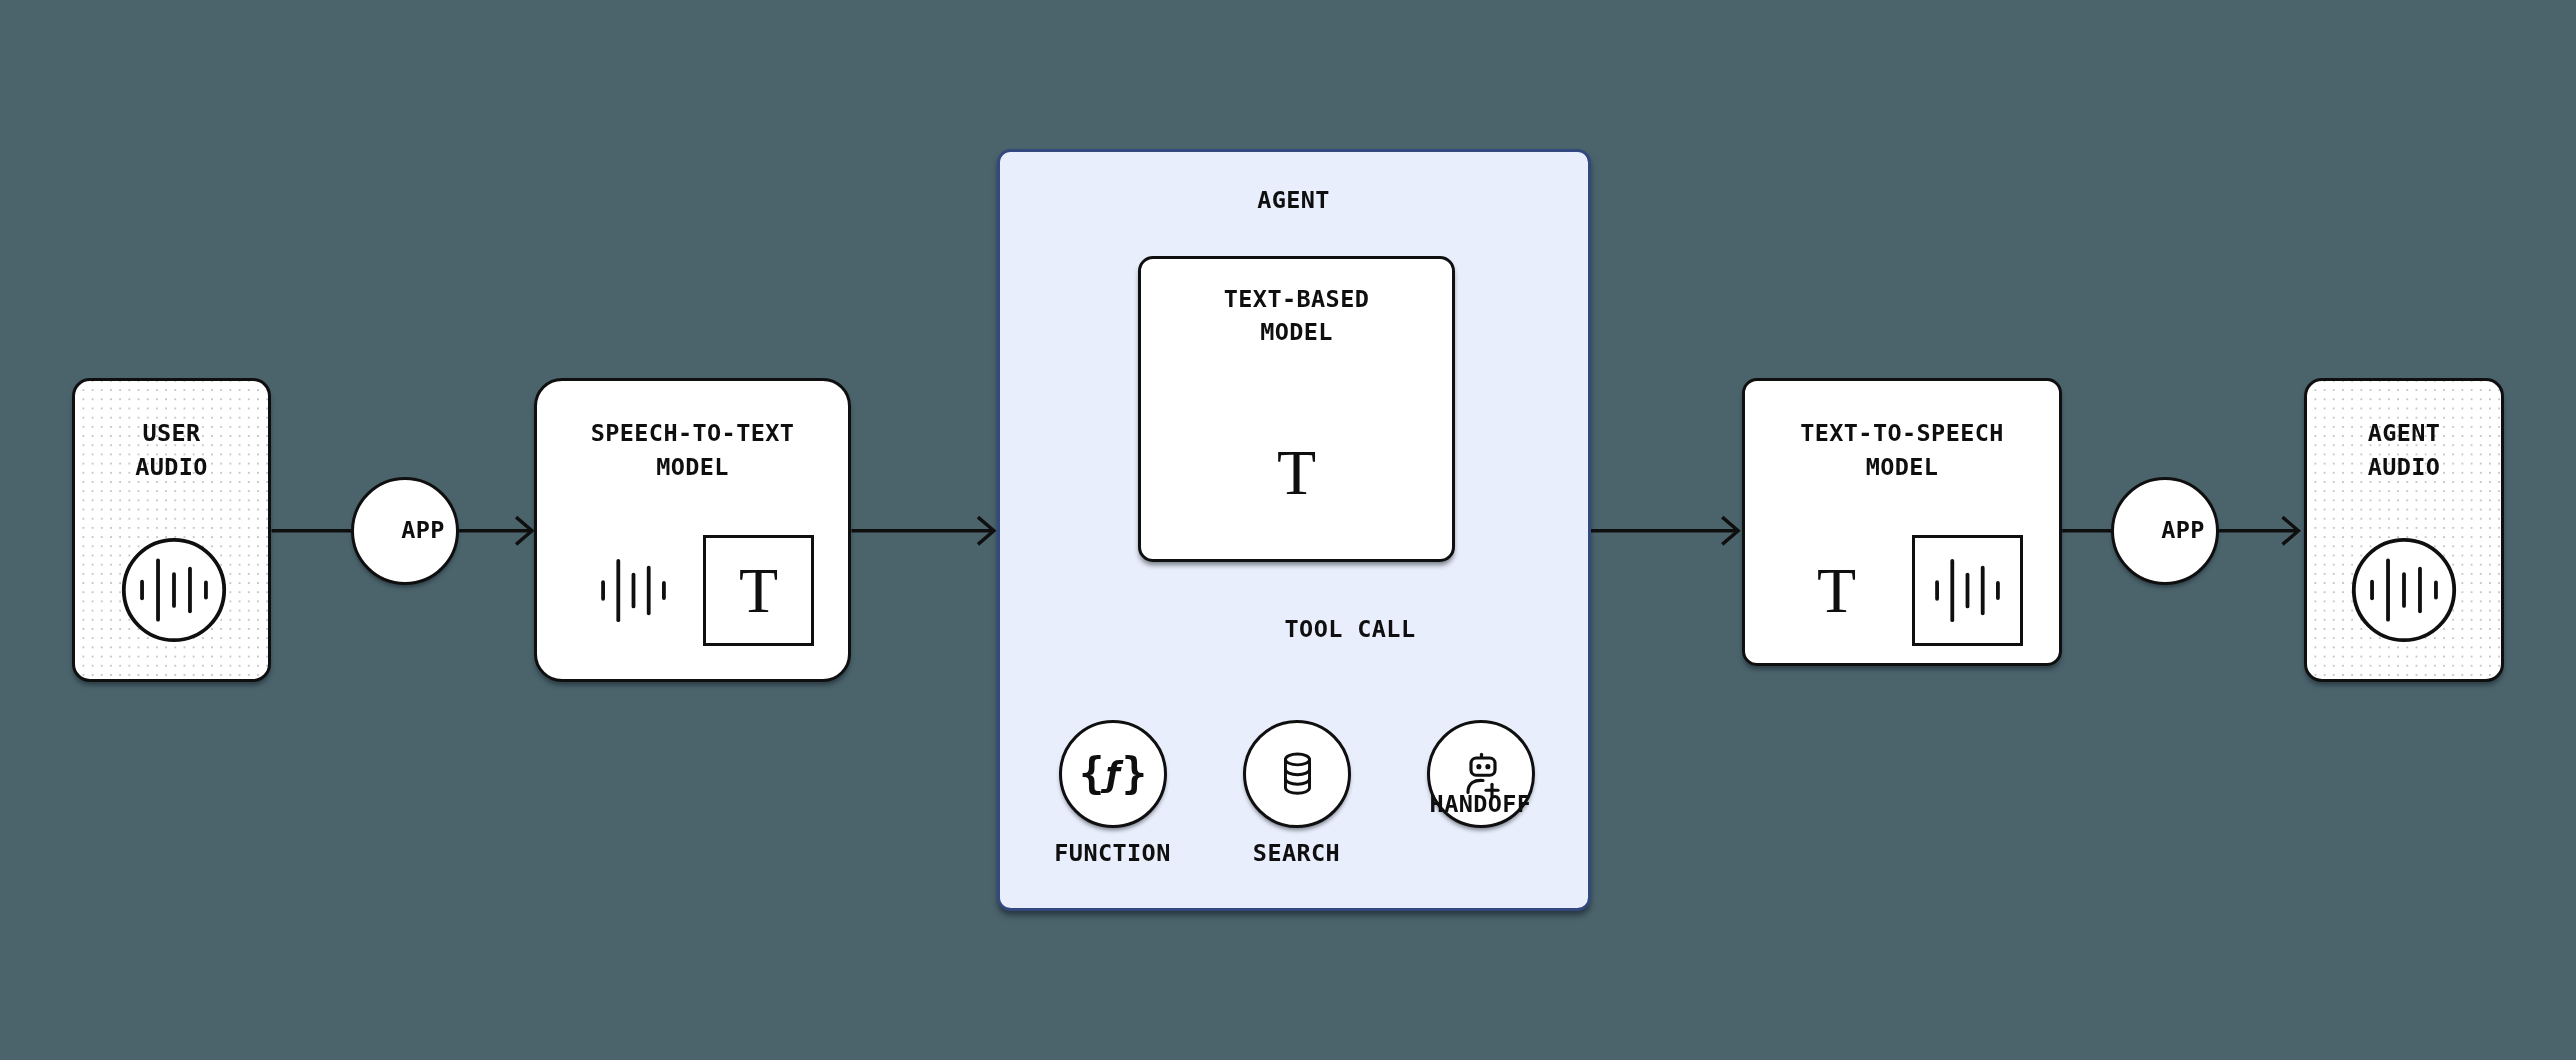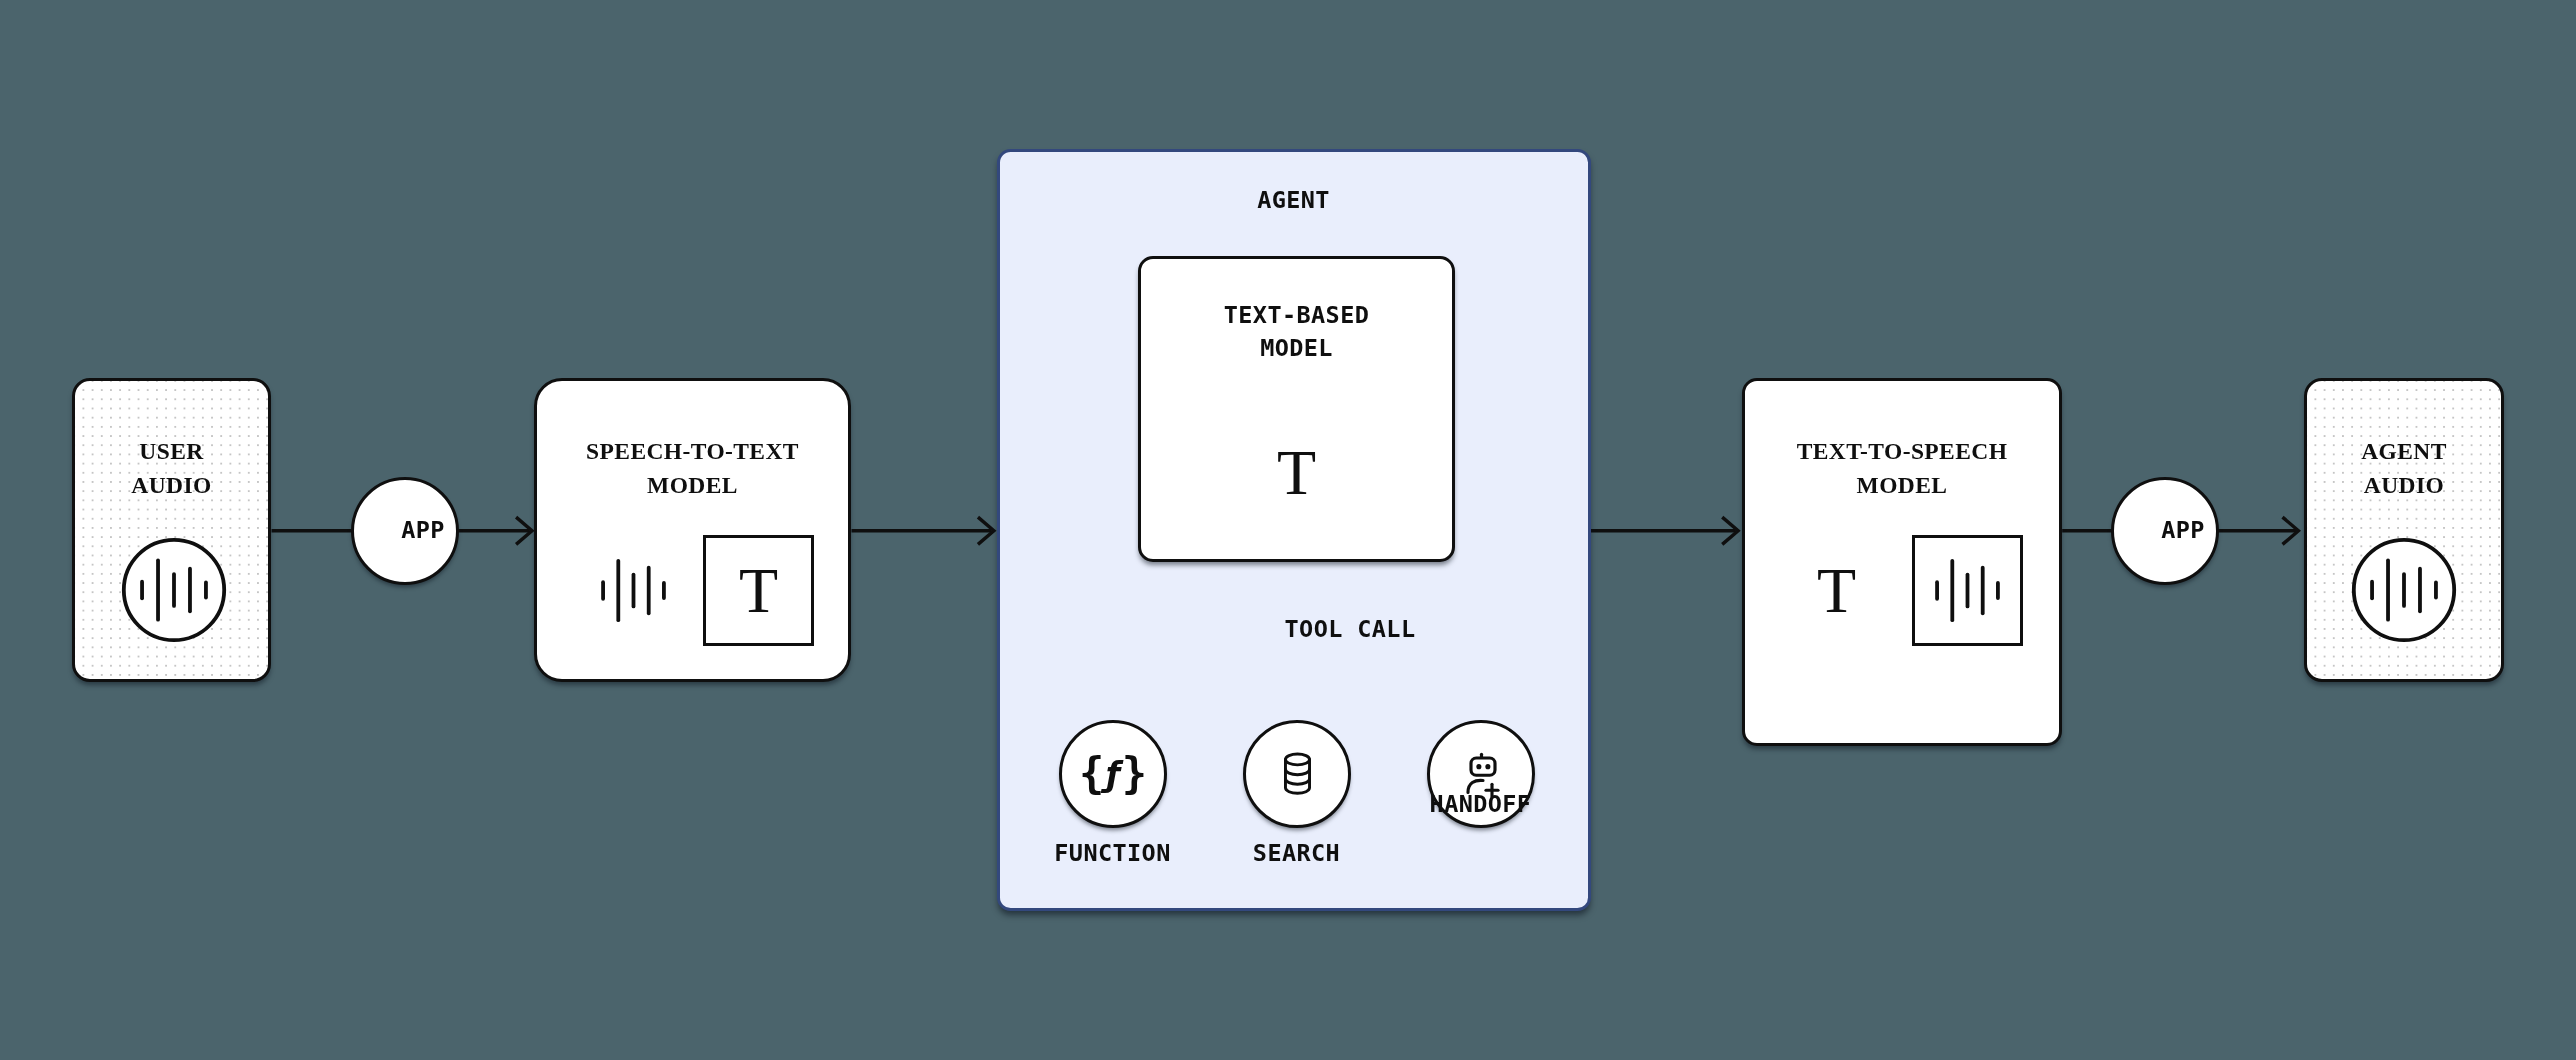--- a/index.html
+++ b/index.html
@@ -16,21 +16,21 @@
   .audio-box{border-radius:18px;
        background-image:radial-gradient(circle,var(--dot) 1.3px,transparent 1.4px);
        background-size:9.2px 9.2px;background-position:3.8px 4.5px;background-color:#fff;}
   .model-box{border-radius:15px;}
   .agent-panel{position:absolute;left:997px;top:149px;width:594px;height:762px;
        background:var(--agent_fill);border:3px solid var(--agent_border);border-radius:13.6px;
        box-shadow:0 5.3px 6.8px -1.5px rgba(8,14,26,.55);}
 
   .title{width:100%;text-align:center;font-size:23.5px;font-weight:bold;color:var(--ink);
          line-height:34px;letter-spacing:0.4px;}
-  .pt{padding-top:53px;font-family:Liberation Serif, serif;}
+  .pt{padding-top:35px;}
 
   .circle{position:absolute;width:108px;height:108px;border-radius:50%;
           background:#fff;border:3.4px solid var(--ink);
           box-shadow:0 3.8px 4.5px -1.5px rgba(10,18,28,.5);
           display:flex;align-items:center;justify-content:center;}
   .circle .title{line-height:23.5px;margin-left:36px;}
 
   .glyph-square{position:absolute;width:111px;height:111px;background:#fff;
           border:3.4px solid var(--ink);display:flex;align-items:center;justify-content:center;}
   .serif-t{font-family:"Liberation Serif","DejaVu Serif",serif;font-weight:400;
@@ -139,21 +139,21 @@
     </g>
   </svg>
   <div class="glyph-square" style="left:703px;top:535px;">
     <span class="serif-t">T</span>
   </div>
 
   <div class="agent-panel"></div>
   <div class="label" style="left:1180px;top:186px;width:227px;">AGENT</div>
 
   <div class="box model-box" style="left:1138px;top:256px;width:317px;height:306px;">
-    <div class="title" style="padding-top:40px;line-height:33px;">
+    <div class="title" style="padding-top:24px;line-height:33px;">
       <div>TEXT-BASED</div>
       <div>MODEL</div>
     </div>
   </div>
   <div class="floating-t" style="left:1241px;top:417px;">
     <span class="serif-t">T</span>
   </div>
 
   <div class="label" style="left:1244px;top:607px;width:212px;margin-top:8px;">TOOL CALL</div>
 
@@ -185,21 +185,21 @@
       </g>
       <circle cx="26.5" cy="19.5" r="3.4" fill="#0F0F0F"></circle>
       <circle cx="38.5" cy="19.5" r="3.4" fill="#0F0F0F"></circle>
     </svg>
   </div>
 
   <div class="label" style="left:1037px;top:839px;width:151px;">FUNCTION</div>
   <div class="label" style="left:1221px;top:839px;width:151px;">SEARCH</div>
   <div class="label" style="left:1405px;top:790px;width:151px;">HANDOFF</div>
 
-  <div class="box model-box" style="left:1742px;top:378px;width:320px;height:368px;">
+  <div class="box model-box" style="left:1742px;top:378px;width:320px;height:288px;">
     <div class="title pt">
       <div>TEXT-TO-SPEECH</div>
       <div>MODEL</div>
     </div>
   </div>
   <div class="floating-t" style="left:1781px;top:535px;">
     <span class="serif-t">T</span>
   </div>
   <div class="glyph-square" style="left:1912px;top:535px;">
     <svg width="73" height="73" viewBox="0 0 96 96">

